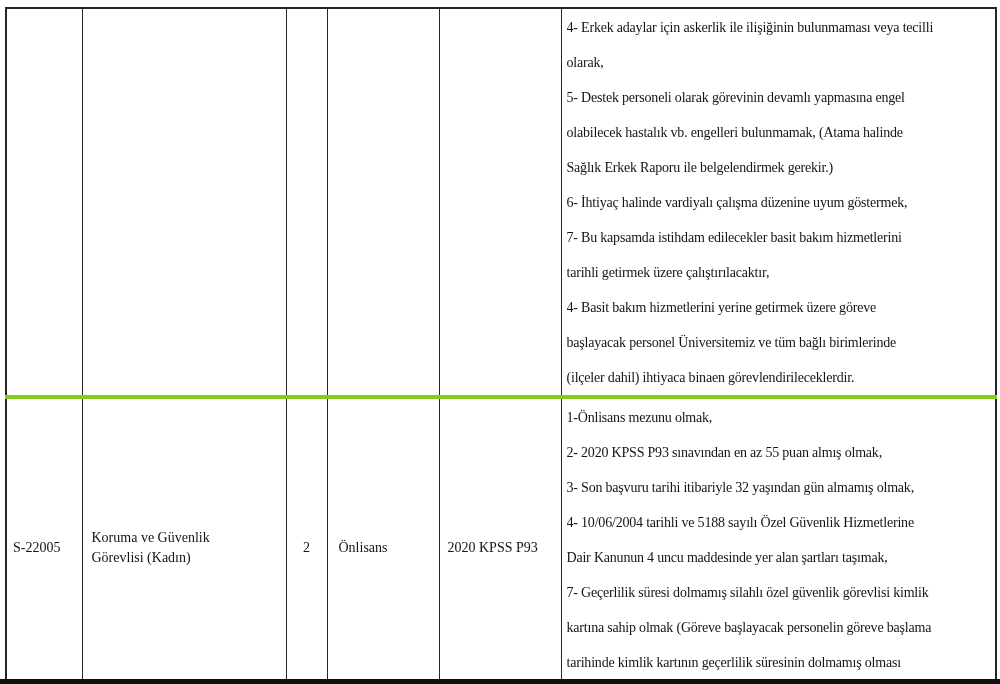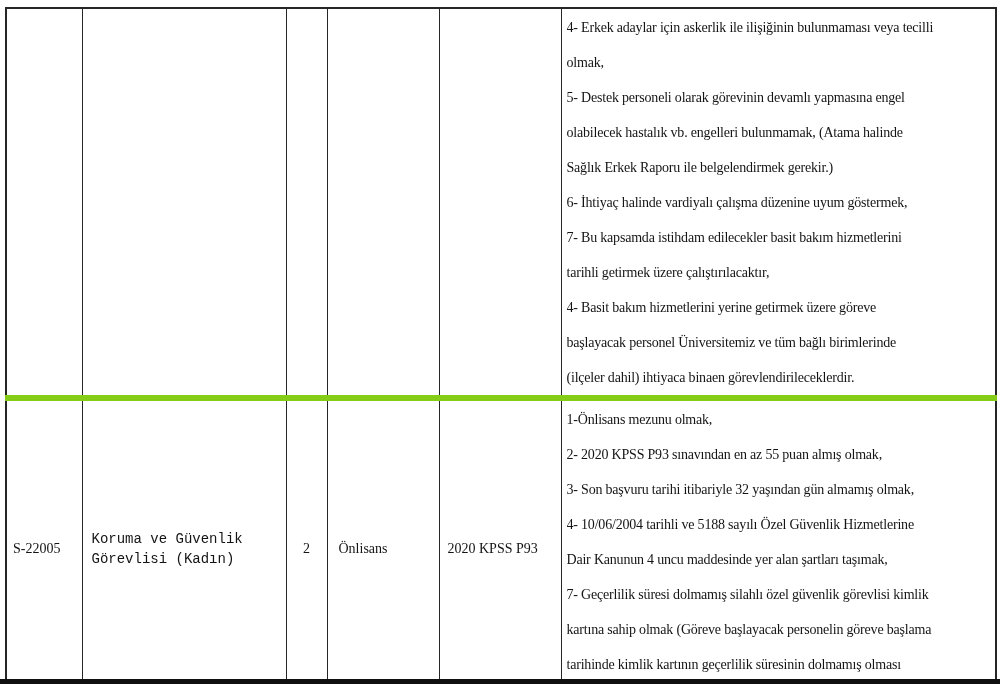--- a/index.html
+++ b/index.html
@@ -15,36 +15,36 @@
   table.postings {
     position: absolute;
     left: 5px;
     top: 7px;
     width: 990px;
     border-collapse: collapse;
     table-layout: fixed;
   }
   table.postings { border: 2px solid #262626; }
   td.cell { border: 1px solid #262626; font-size: 14px; padding: 0; vertical-align: middle; }
-  tr.row-top td.cell { border-bottom: 6px solid #84cc16; vertical-align: top; margin-top: 28px; }
+  tr.row-top td.cell { border-bottom: 4px solid #84cc16; vertical-align: top; margin-top: 28px; }
   tr.row-top { height: 386px; }
   tr.row-main { height: 300px; }
   td.col-code  { padding-left: 6px; }
   td.col-title { padding-left: 9px; padding-right: 10px; }
   td.col-count { text-align: center; }
   td.col-edu   { padding-left: 11px; }
   td.col-exam  { padding-left: 8px; }
   td.col-req   { vertical-align: top; }
   .req {
     padding: 1px 2px 0 5px;
     line-height: 35px;
     letter-spacing: -0.2px;
   }
   .req .t-line { white-space: nowrap; height: 35px; overflow: hidden; }
-  .title-lines { line-height: 20px; font-family: Liberation Mono, monospace; }
+  .title-lines { line-height: 20px; }
   .title-lines .t-line { white-space: nowrap; }
   .bottom-strip {
     position: absolute;
     left: 0;
     top: 679px;
     width: 1000px;
     height: 5px;
     background: #101010;
   }
 </style>
@@ -66,21 +66,21 @@
         <td class="cell col-code"></td>
         <td class="cell col-title">
           <div class="title-lines"></div>
         </td>
         <td class="cell col-count"></td>
         <td class="cell col-edu"></td>
         <td class="cell col-exam"></td>
         <td class="cell col-req">
           <div class="req">
               <div class="t-line">4- Erkek adaylar için askerlik ile ilişiğinin bulunmaması veya tecilli</div>
-              <div class="t-line">olmak,</div>
+              <div class="t-line">olarak,</div>
               <div class="t-line">5- Destek personeli olarak görevinin devamlı yapmasına engel</div>
               <div class="t-line">olabilecek hastalık vb. engelleri bulunmamak, (Atama halinde</div>
               <div class="t-line">Sağlık Erkek Raporu ile belgelendirmek gerekir.)</div>
               <div class="t-line">6- İhtiyaç halinde vardiyalı çalışma düzenine uyum göstermek,</div>
               <div class="t-line">7- Bu kapsamda istihdam edilecekler basit bakım hizmetlerini</div>
               <div class="t-line">tarihli getirmek üzere çalıştırılacaktır,</div>
               <div class="t-line">4- Basit bakım hizmetlerini yerine getirmek üzere göreve</div>
               <div class="t-line">başlayacak personel Üniversitemiz ve tüm bağlı birimlerinde</div>
               <div class="t-line">(ilçeler dahil) ihtiyaca binaen görevlendirileceklerdir.</div>
             </div>

